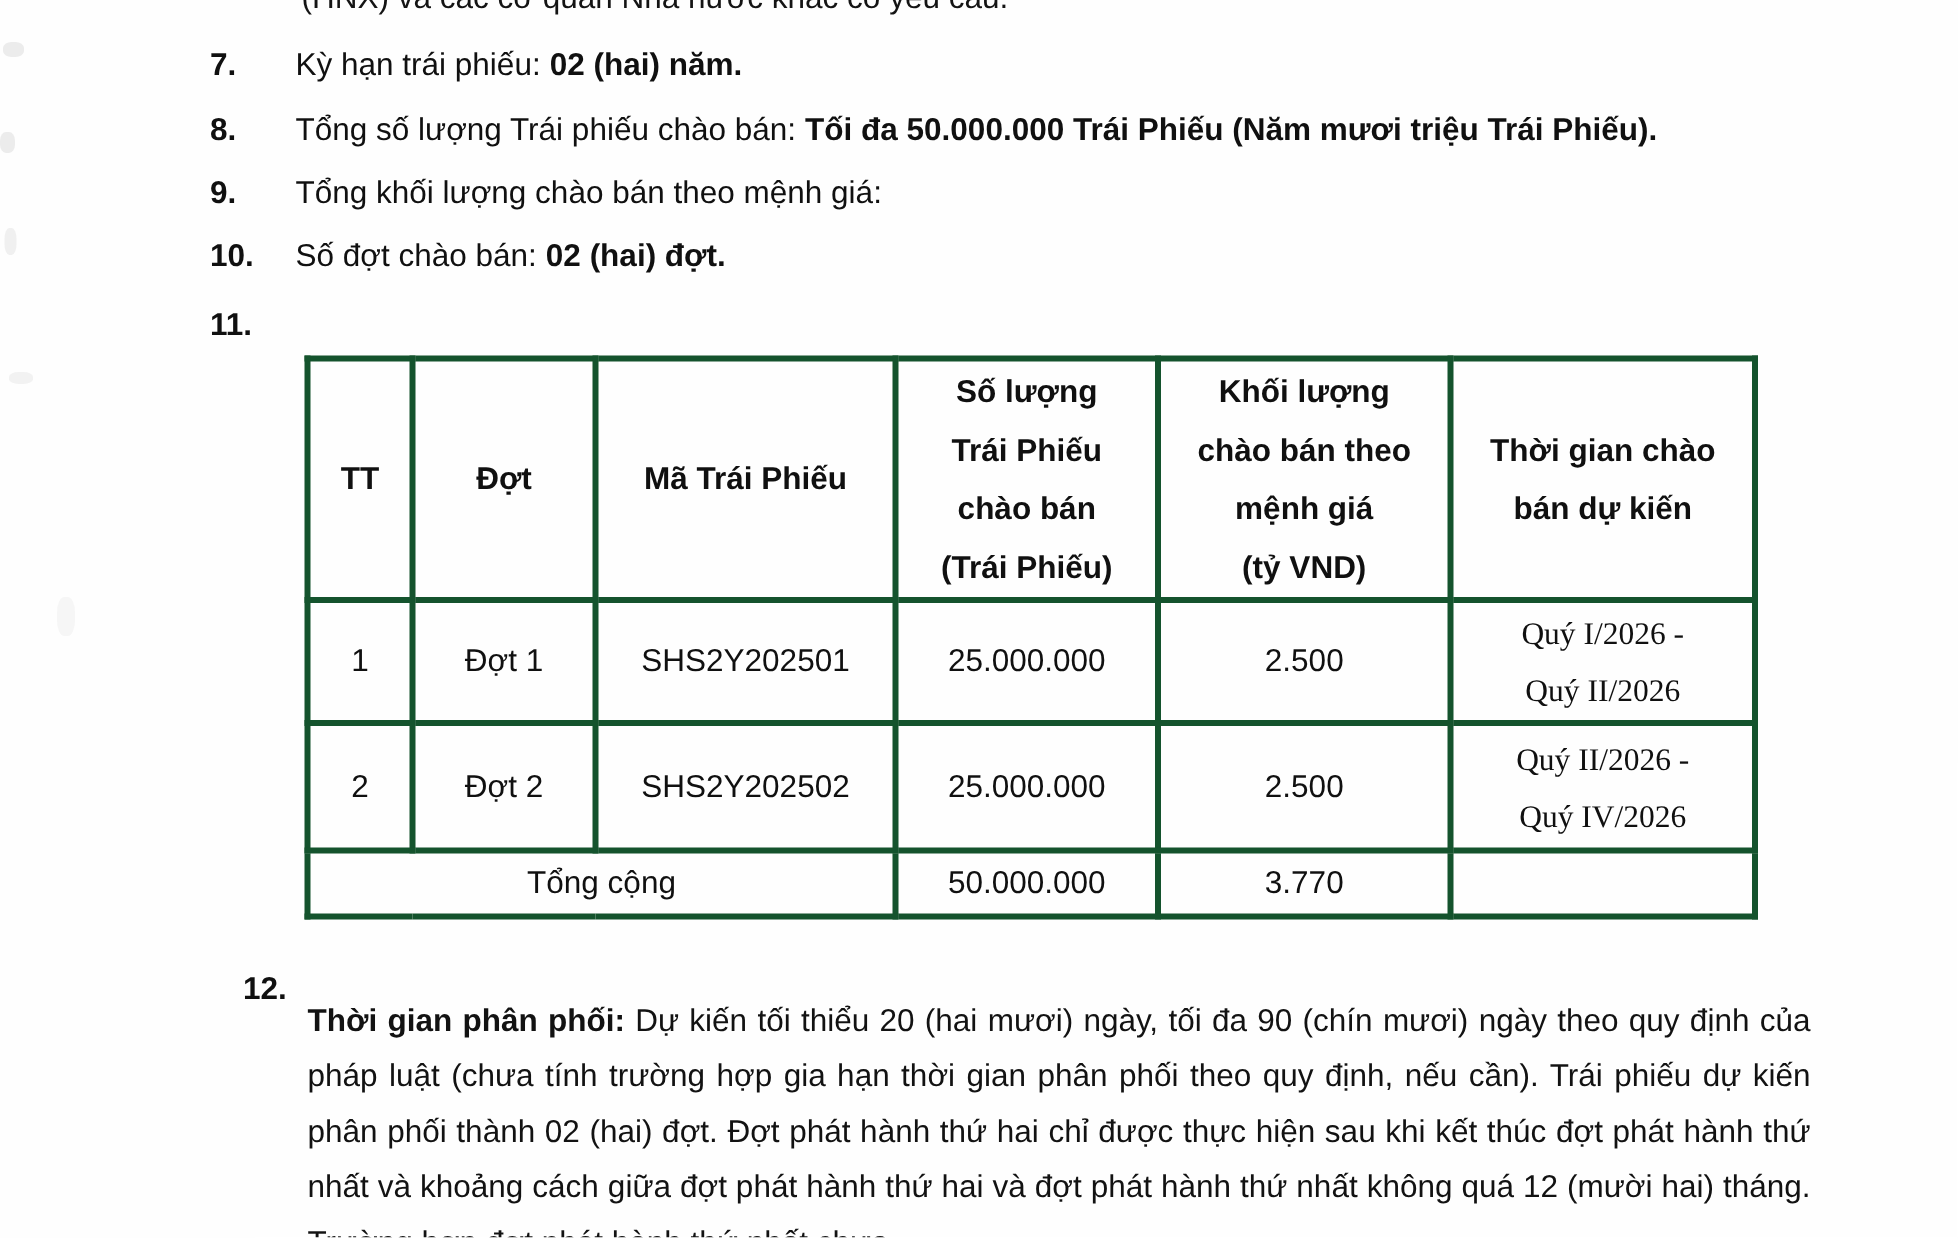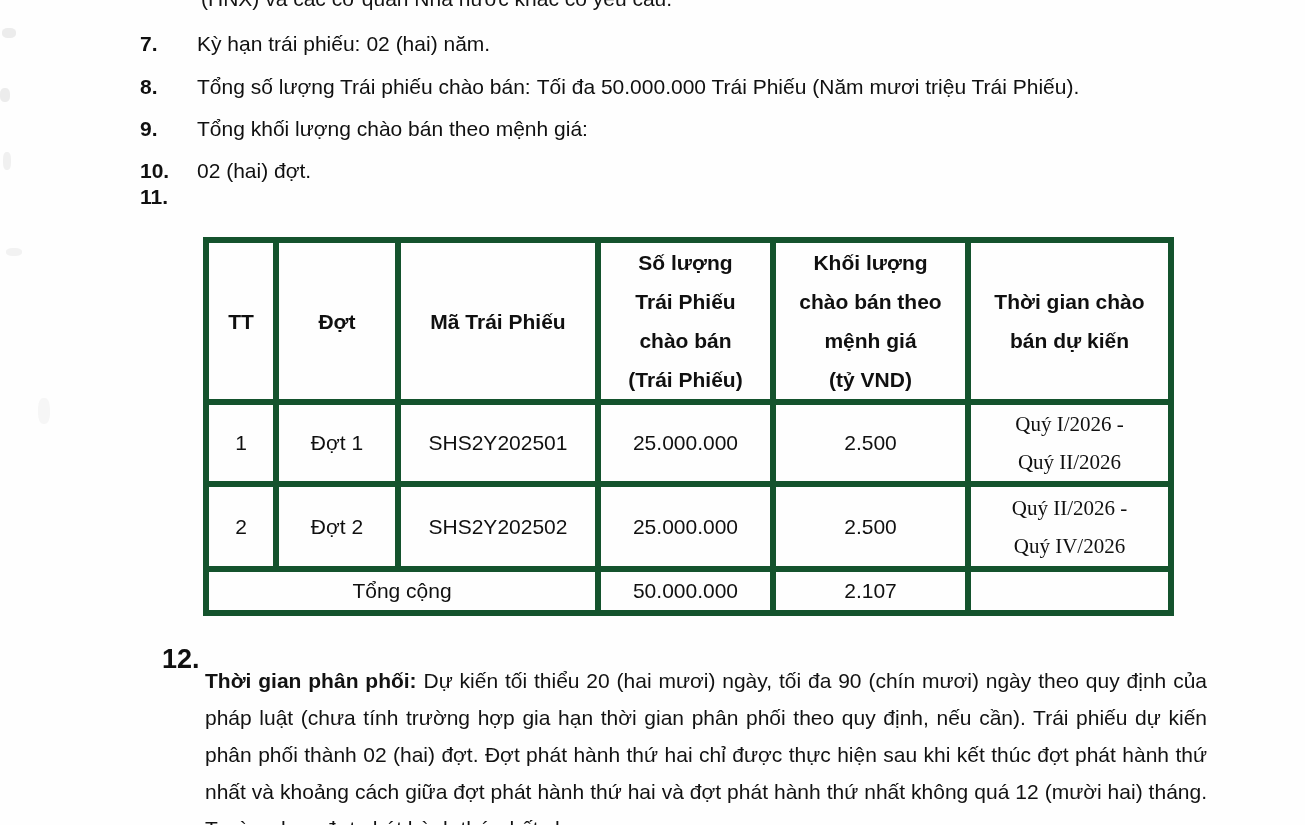--- a/index.html
+++ b/index.html
@@ -33,55 +33,55 @@
     font-size:21px;line-height:26px;
     white-space:nowrap;
     display:flex;
   }
   .doc-item .num{
     font-weight:bold;
     width:57px;
     flex:0 0 57px;
   }
   .doc-item .lbl{font-weight:normal;}
-  .doc-item .val{font-weight:normal;text-align:center;}
+  .doc-item .val{font-weight:bold;text-align:center;}
   .lbl + .val{margin-left:6px;}
   
   .bond-table{
     position:absolute;
     left:203px;top:237px;
     border-collapse:collapse;
     table-layout:fixed;
     width:965px;
     font-size:21px;
     color:#101010;
   }
   .bond-table td,.bond-table th{
-    border:6px solid #14532d;
+    border:4px solid #14532d;
     text-align:center;
     vertical-align:middle;
     padding:0 4px;
     font-weight:normal;
   }
   .bond-table th{
     font-weight:bold;
     white-space:pre-line;
     line-height:39px;
   }
   .bond-table .hrow{height:161px;}
   .bond-table .r1{height:82px;}
   .bond-table .r2{height:85px;}
   .bond-table .rt{height:44px;margin-left:12px;}
   .cell-multiline{white-space:pre-line;line-height:38px;font-family:Liberation Serif, serif;}
   .bold{font-weight:bold;}
   
   .item12-num{
     position:absolute;
     left:162px;top:641px;
-    font-size:27px;line-height:37px;
+    font-size:21px;line-height:37px;
     font-weight:bold;
   }
   .item12-para{
     position:absolute;
     left:205px;top:641px;
     width:1002px;
     font-size:21px;line-height:37px;
     text-align:justify;
     color:#121212;
   }
@@ -122,23 +122,24 @@
     <span class="num">8.</span>
       <span class="lbl">Tổng số lượng Trái phiếu chào bán:</span>
       <span class="val">Tối đa 50.000.000 Trái Phiếu (Năm mươi triệu Trái Phiếu).</span>
   </div>
   <div class="doc-item" style="top:116px">
     <span class="num">9.</span>
       <span class="lbl">Tổng khối lượng chào bán theo mệnh giá:</span>
   </div>
   <div class="doc-item" style="top:158px">
     <span class="num">10.</span>
+      <span class="lbl">Số đợt chào bán:</span>
       <span class="val">02 (hai) đợt.</span>
   </div>
-  <div class="doc-item" style="top:184px">
+  <div class="doc-item" style="top:204px">
     <span class="num">11.</span>
   </div>
 
   <table class="bond-table">
     <colgroup>
       <col style="width:70px">
       <col style="width:122px">
       <col style="width:200px">
       <col style="width:175px">
       <col style="width:195px">
@@ -174,21 +175,21 @@
       <td>Đợt 2</td>
       <td>SHS2Y202502</td>
       <td>25.000.000</td>
       <td>2.500</td>
       <td class="cell-multiline">Quý II/2026 -
 Quý IV/2026</td>
     </tr>
     <tr class="rt">
       <td colspan="3" class="bold">Tổng cộng</td>
       <td class="bold">50.000.000</td>
-      <td class="bold">2.107</td>
+      <td class="bold">3.770</td>
       <td></td>
     </tr>
   </tbody>
     </table>
 
   <div class="item12-num">12.</div>
   <p class="item12-para"><span class="lead">Thời gian phân phối:</span> <span>Dự kiến tối thiểu 20 (hai mươi) ngày, tối đa 90 (chín mươi) ngày theo quy định của pháp luật (chưa tính trường hợp gia hạn thời gian phân phối theo quy định, nếu cần). Trái phiếu dự kiến phân phối thành 02 (hai) đợt. Đợt phát hành thứ hai chỉ được thực hiện sau khi kết thúc đợt phát hành thứ nhất và khoảng cách giữa đợt phát hành thứ hai và đợt phát hành thứ nhất không quá 12 (mười hai) tháng. Trường hợp đợt phát hành thứ nhất chưa</span></p>
 
 </div>
 

